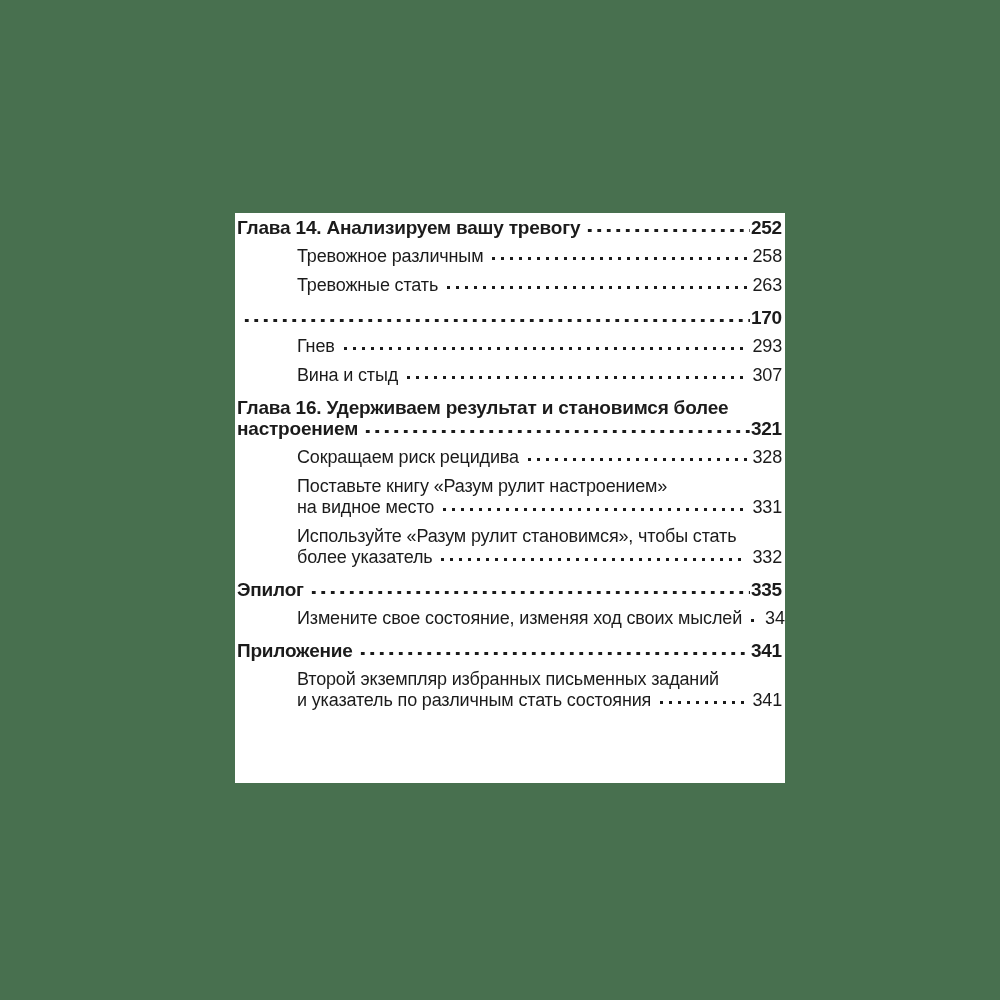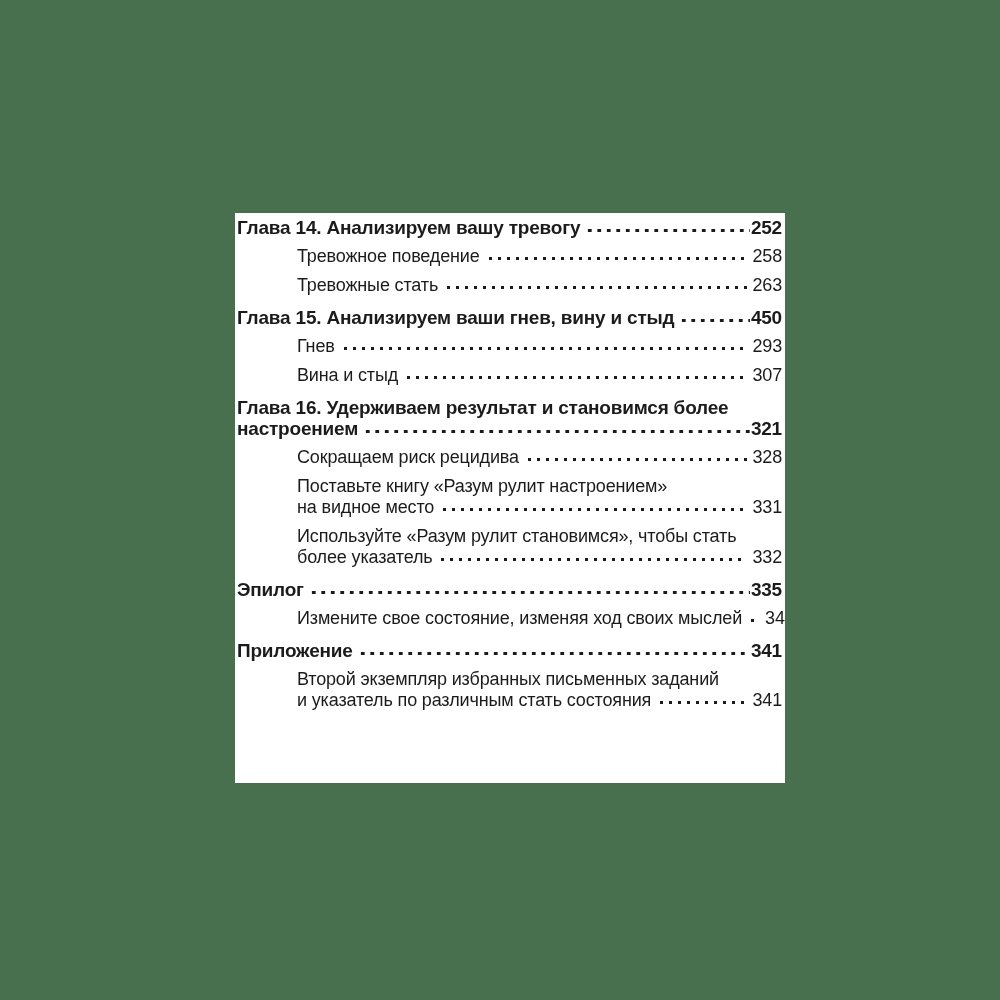--- a/index.html
+++ b/index.html
@@ -75,37 +75,36 @@
     <div id="toc-list">
         <div class="entry chapter">
           <div class="line">
             <span class="label">Глава 14. Анализируем вашу тревогу</span>
             <span class="leader"></span>
             <span class="pagenum">252</span>
           </div>
         </div>
         <div class="entry sub">
           <div class="line">
-            <span class="label">Тревожное поведение</span>
+            <span class="label">Тревожное различным</span>
             <span class="leader"></span>
             <span class="pagenum">258</span>
           </div>
         </div>
         <div class="entry sub">
           <div class="line">
             <span class="label">Тревожные стать</span>
             <span class="leader"></span>
             <span class="pagenum">263</span>
           </div>
         </div>
         <div class="entry chapter">
           <div class="line">
-            <span class="label">Глава 15. Анализируем ваши гнев, вину и стыд</span>
             <span class="leader"></span>
-            <span class="pagenum">450</span>
+            <span class="pagenum">170</span>
           </div>
         </div>
         <div class="entry sub">
           <div class="line">
             <span class="label">Гнев</span>
             <span class="leader"></span>
             <span class="pagenum">293</span>
           </div>
         </div>
         <div class="entry sub">

